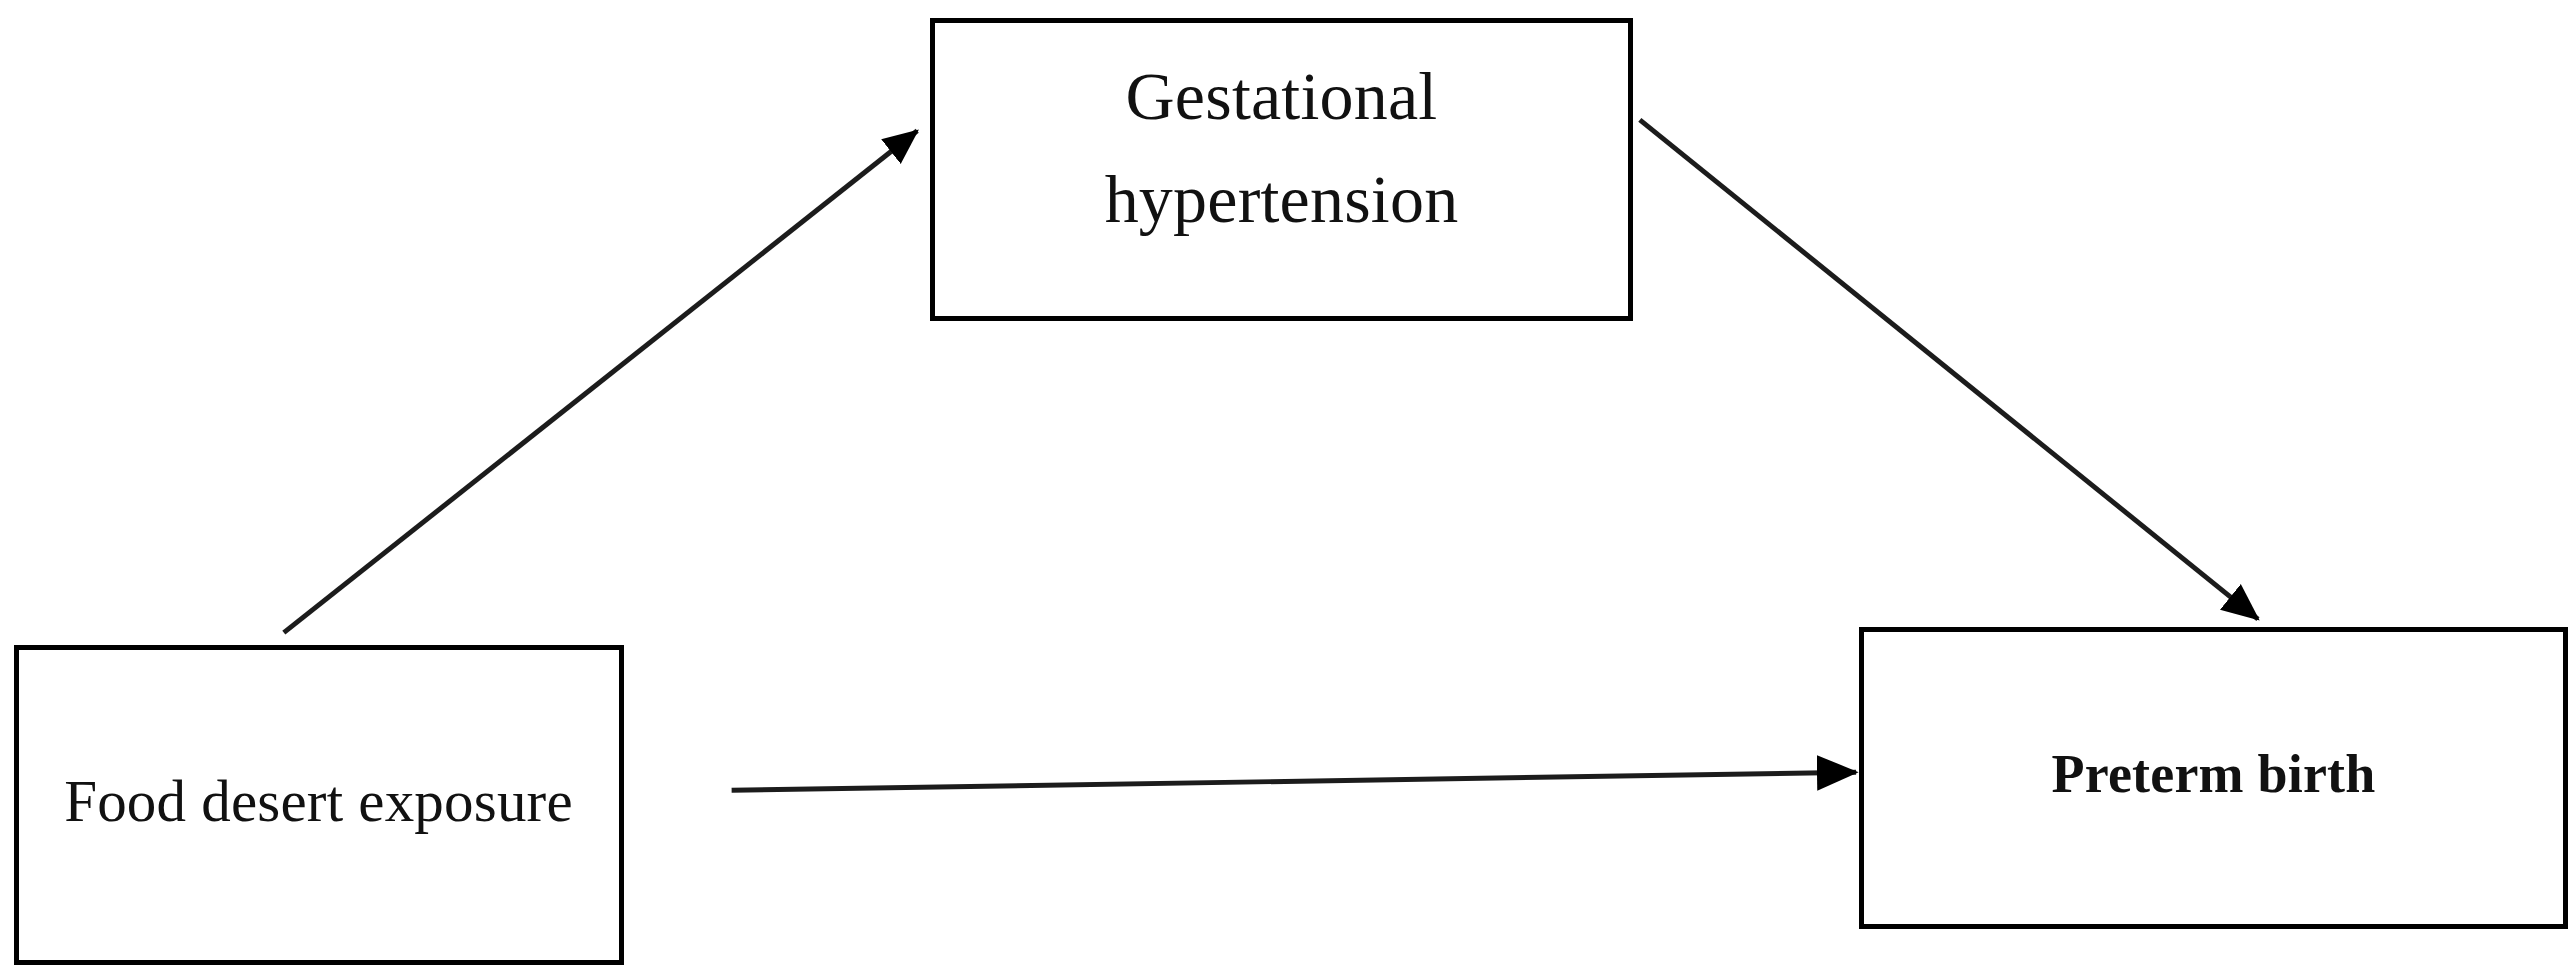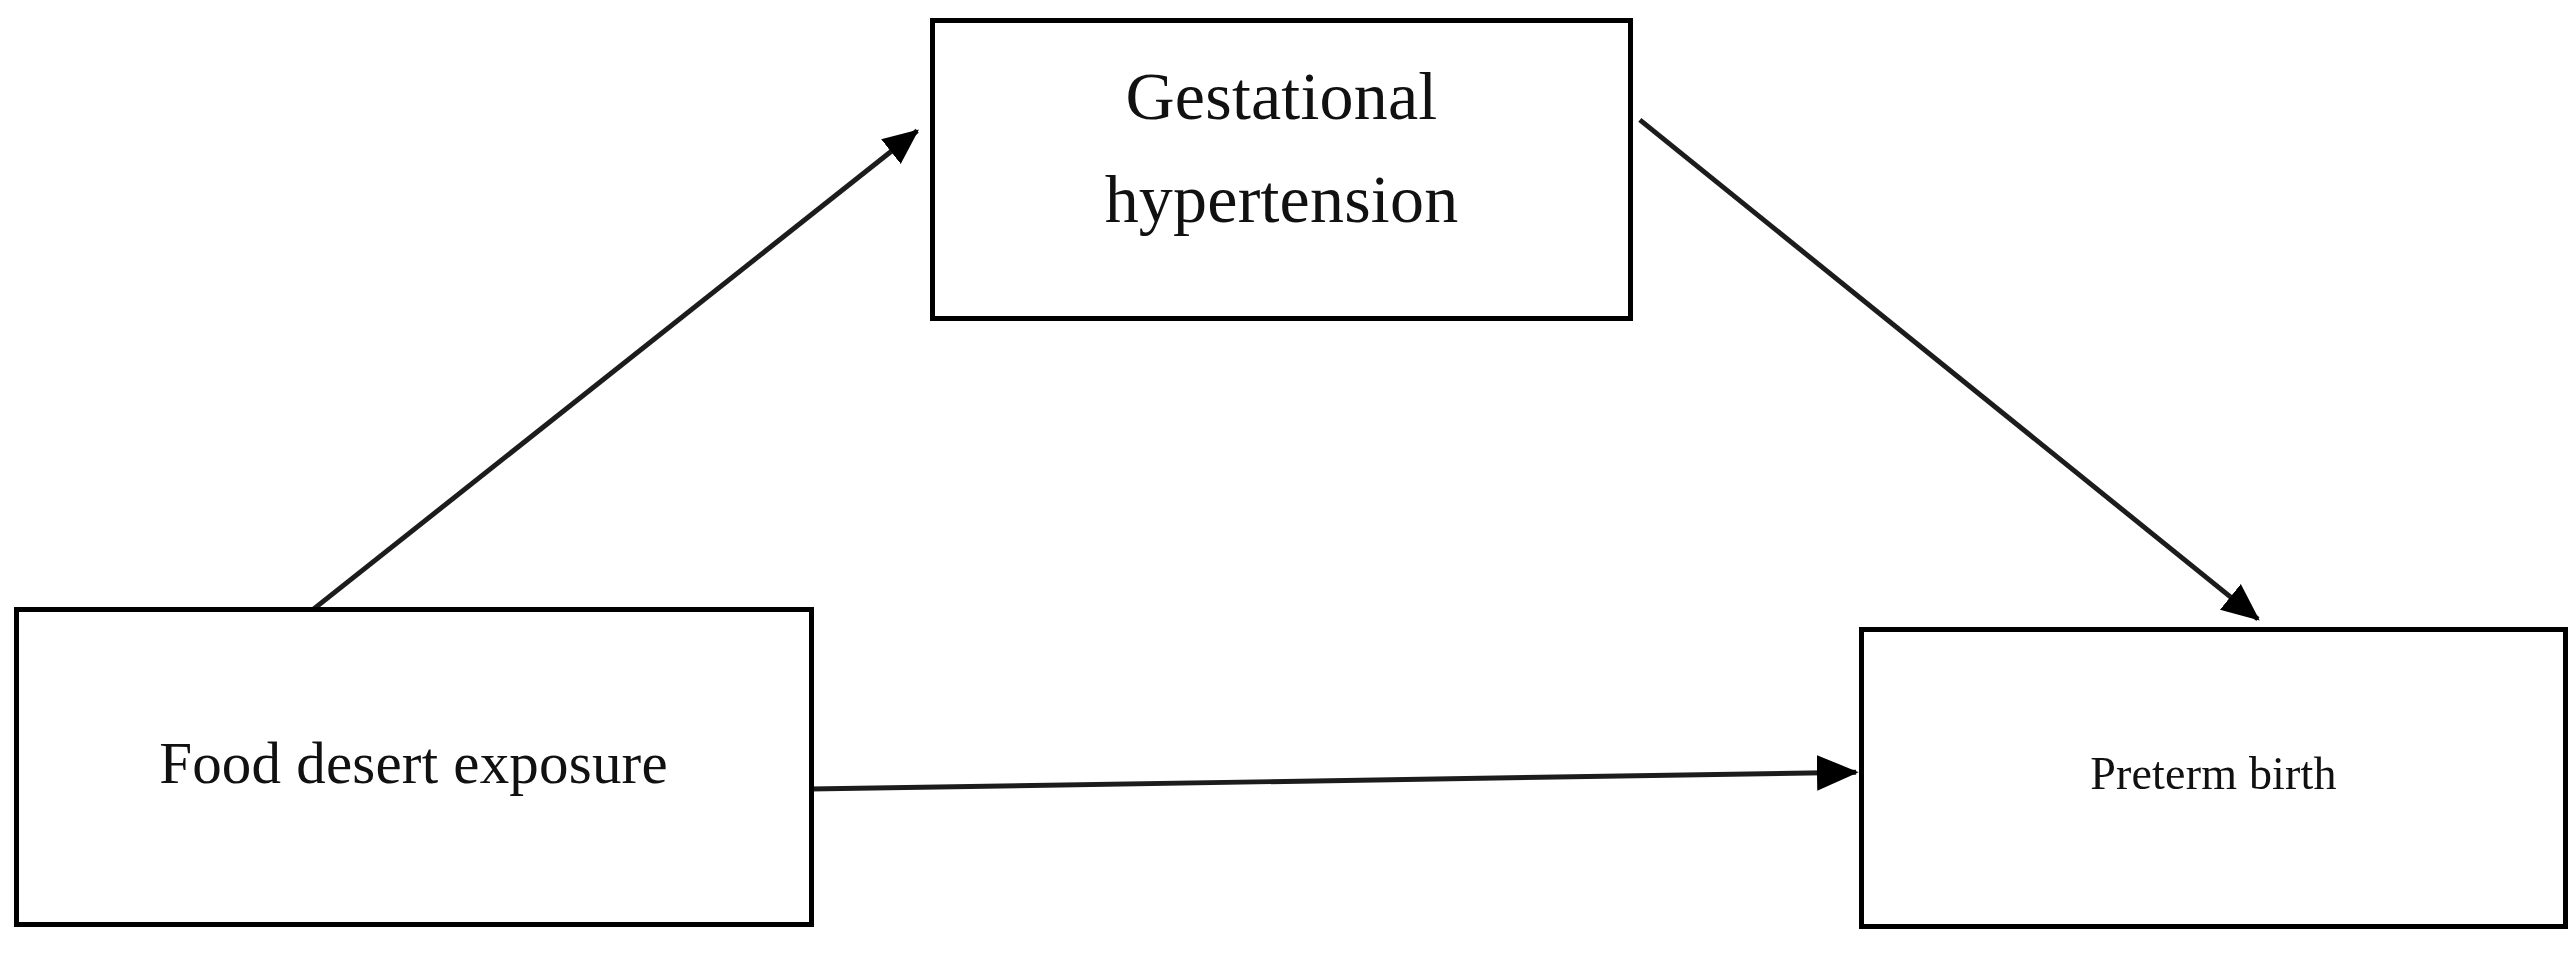--- a/index.html
+++ b/index.html
@@ -41,40 +41,41 @@
     width: 703px;
     height: 303px;
   }
   #node-gestational-hypertension .node-label {
     font-size: 68px;
     padding-top: 21.6px;
   }
   
   #node-food-desert-exposure {
     left: 13.5px;
-    top: 607px;
-    width: 800px;
+    top: 645px;
+    width: 610px;
     height: 320px;
     justify-content: center;
   }
   #node-food-desert-exposure .node-label {
     font-size: 59px;
     padding-bottom: 5.4px;
   }
   
   #node-preterm-birth {
     left: 1859px;
     top: 627px;
     width: 709px;
     height: 302px;
     justify-content: center;
   }
   #node-preterm-birth .node-label {
-    font-size: 46px;
+    font-size: 54px;
     padding-bottom: 7.2px;
+    font-weight: bold;
   }
   #edge-layer {
     position: absolute;
     left: 0;
     top: 0;
     width: 2576px;
     height: 967px;
     pointer-events: none;
   }
 </style>

